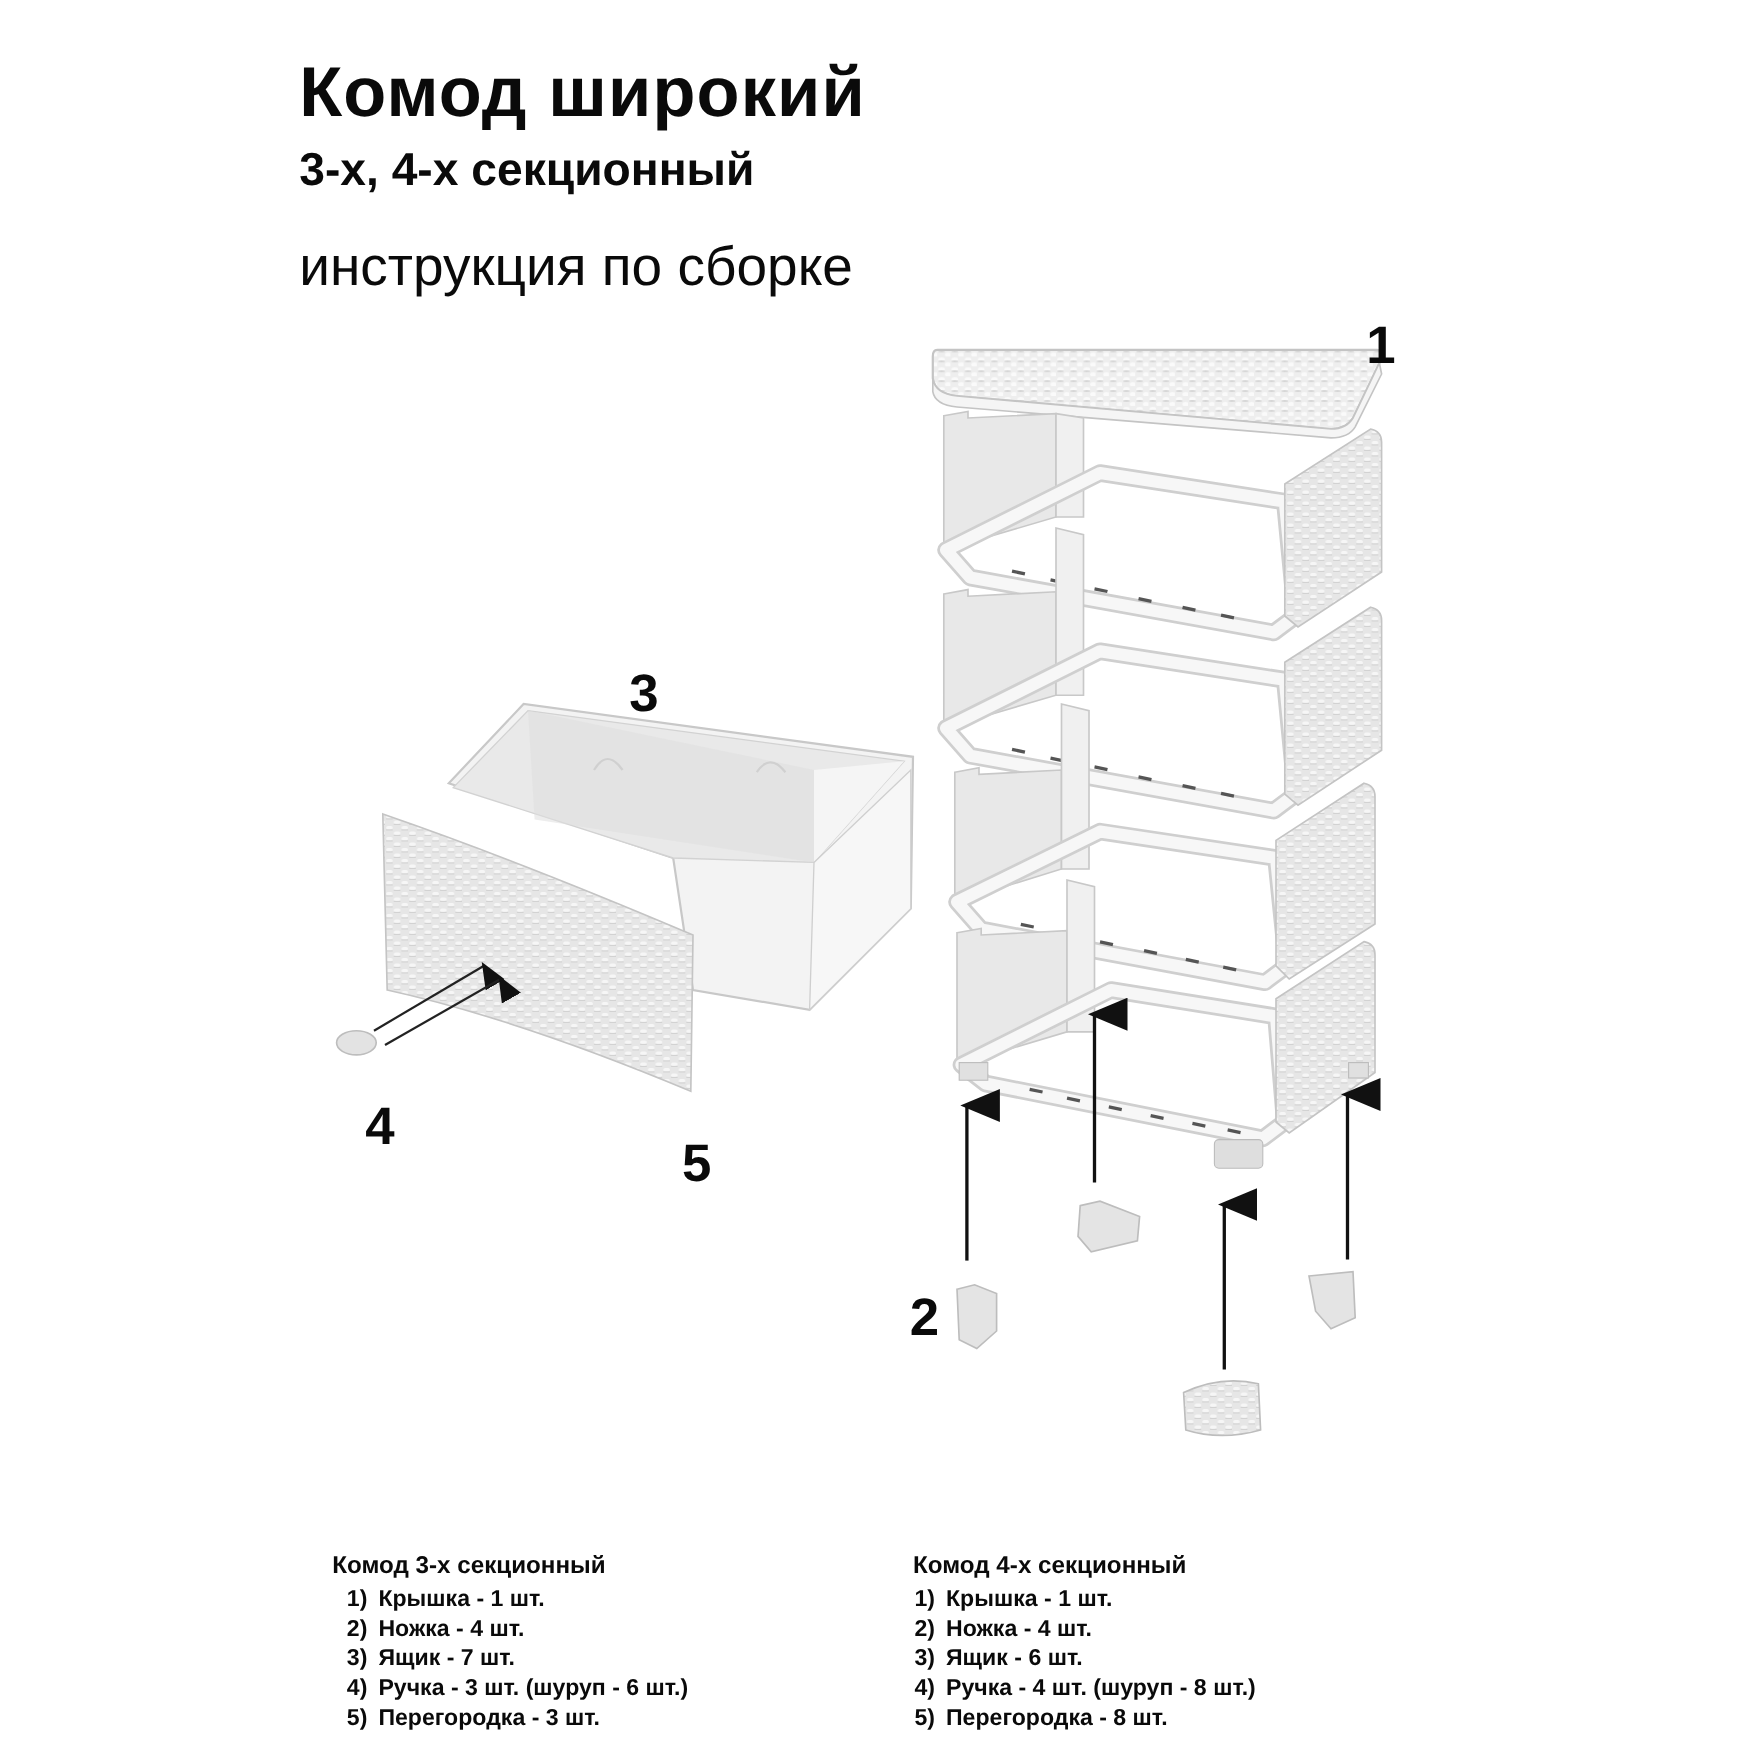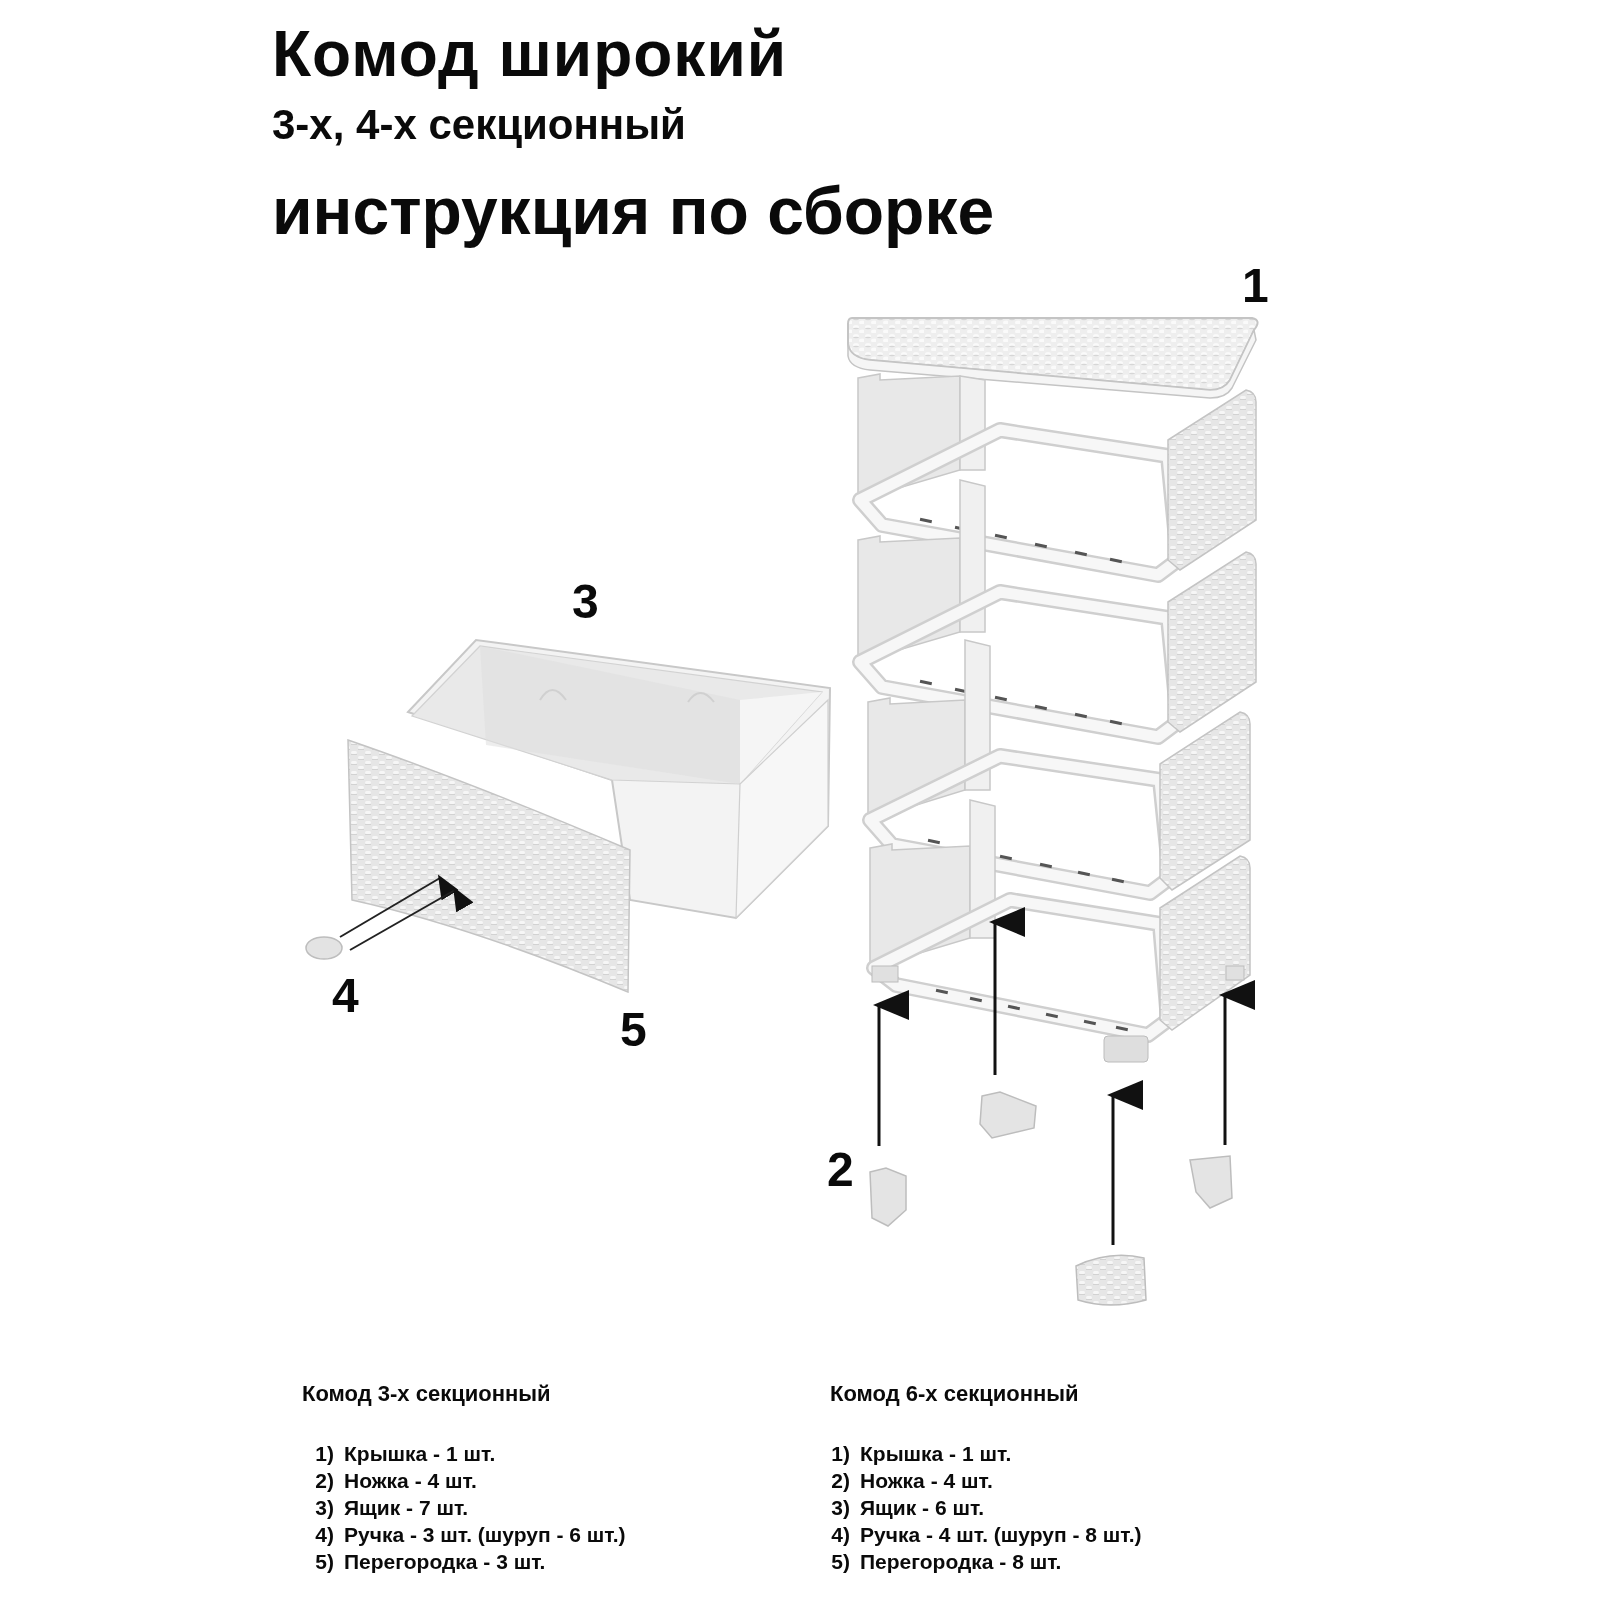--- a/index.html
+++ b/index.html
@@ -1,20 +1,20 @@
 <!DOCTYPE html>
 <html><head>
 <meta charset="utf-8">
 <style>
   html,body{margin:0;padding:0;background:#fff;}
   body{width:1600px;height:1600px;position:relative;overflow:hidden;font-family:"Liberation Sans","DejaVu Sans",sans-serif;color:#0a0a0a;}
-  .abs{position:absolute;}
+  .abs{position:absolute;margin-top:29px;}
   .title1{left:272px;top:22px;font-size:64px;font-weight:bold;letter-spacing:1px;line-height:1;}
   .title2{left:272px;top:104px;font-size:42px;font-weight:bold;line-height:1;}
-  .title3{left:272px;top:178px;font-size:66px;font-weight:bold;line-height:1;}
+  .title3{left:272px;top:188px;font-size:50px;font-weight:normal;line-height:1;}
   .callout{font-size:48px;font-weight:bold;line-height:1;}
   .list-title{font-size:22px;font-weight:bold;line-height:1;white-space:nowrap;}
   .list{font-size:21px;font-weight:bold;line-height:27px;margin:0;padding:0;list-style:none;}
   .list li{display:flex;}
   .list .num{display:inline-block;width:38px;text-align:right;margin-right:10px;}
   svg{position:absolute;left:0;top:0;}
 </style>
 </head>
 <body>
 
@@ -172,21 +172,21 @@
   <li>
       <span class="num">4)</span>
       <span>Ручка - 3 шт. (шуруп - 6 шт.)</span>
     </li>
   <li>
       <span class="num">5)</span>
       <span>Перегородка - 3 шт.</span>
     </li>
 </ul>
 
-<div class="abs list-title" style="left:830px;top:1383px;">Комод 6-х секционный</div>
+<div class="abs list-title" style="left:830px;top:1383px;">Комод 4-х секционный</div>
 <ul class="abs list" style="left:812px;top:1440px;">
   <li>
       <span class="num">1)</span>
       <span>Крышка - 1 шт.</span>
     </li>
   <li>
       <span class="num">2)</span>
       <span>Ножка - 4 шт.</span>
     </li>
   <li>

